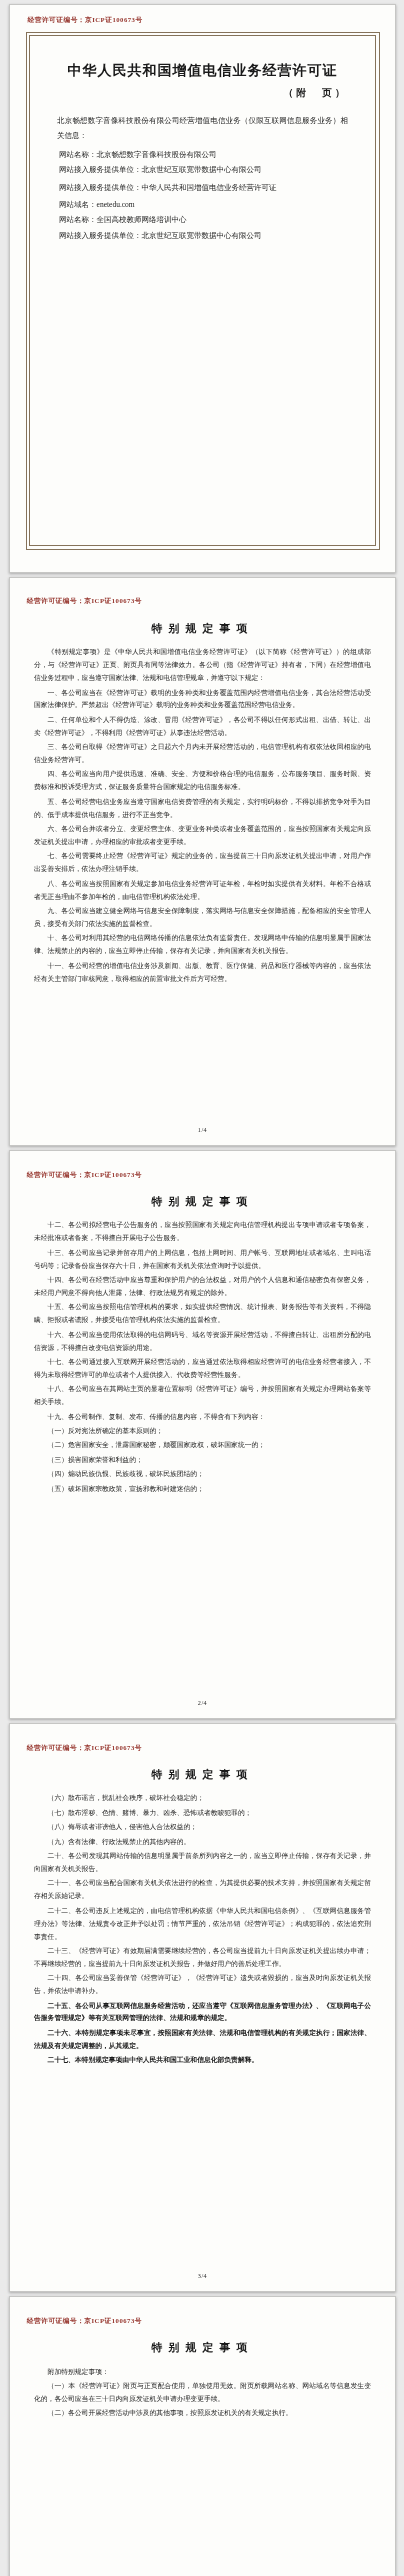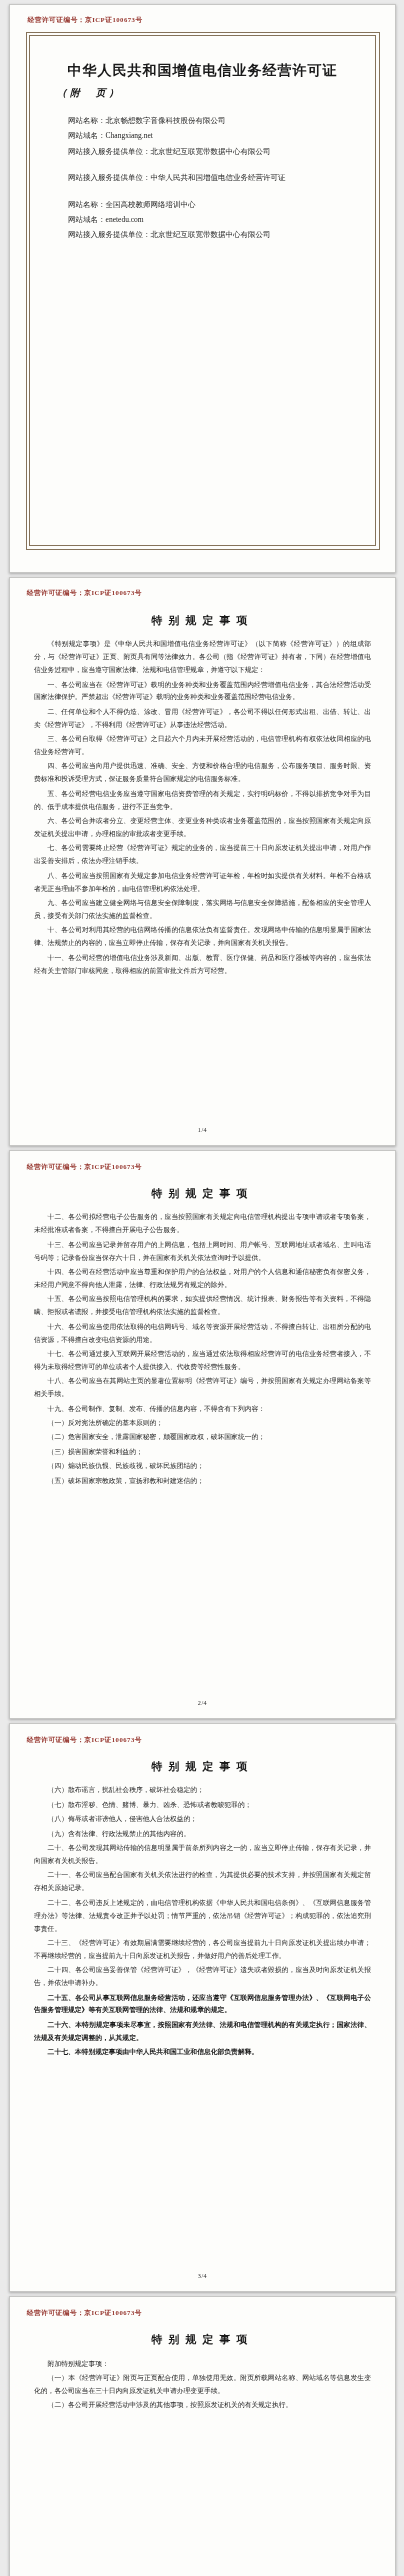--- a/index.html
+++ b/index.html
@@ -49,42 +49,41 @@
   }
   .cert-title {
     margin: 0;
     font-size: 14px;
     font-weight: bold;
     text-align: center;
     letter-spacing: 1px;
     line-height: 1.45;
   }
   .cert-subtitle {
-    text-align: left;
+    text-align: right;
     font-size: 9.8px;
     font-weight: bold;
     letter-spacing: 3.1px;
     margin: 5.2px 0 13.4px 0;
-    font-style: italic;
   }
   .cert-intro {
     font-size: 7.5px;
     line-height: 2.05;
     margin: 0 0 3.1px 0;
     text-align: justify;
   }
   .cert-line {
     font-size: 7.5px;
     line-height: 2.05;
     text-align: justify;
   }
   .cert-line .lbl { font-weight: normal; }
-  .website-entry { margin: 11px; }
+  .website-entry { margin: 2px; }
   
-  .prov-page { padding: 0 24px; }
+  .prov-page { padding: 8px 24px; }
   .prov-page .page-header { padding-left: 0; margin-left: -7.2px; }
   .prov-title {
     margin: 15.5px 0 10.3px 0;
     text-align: center;
     font-size: 10.8px;
     font-weight: bold;
     letter-spacing: 6.2px;
   }
   .prov-body { }
   .prov-para {
@@ -111,35 +110,35 @@
 <div class="stack">
 
   <section class="page cert-page">
     <div class="page-header">
       <span>经营许可证编号：</span><span>京ICP证100673号</span>
     </div>
     <div class="cert-frame-outer">
       <div class="cert-frame-inner">
         <h1 class="cert-title">中华人民共和国增值电信业务经营许可证</h1>
         <div class="cert-subtitle">（附　页）</div>
+        <p class="cert-intro">北京畅想数字音像科技股份有限公司经营增值电信业务（仅限互联网信息服务业务）相关信息：</p>
         <div class="cert-websites">
 
             <div class="website-entry">
               <div class="cert-line"><span class="lbl">网站名称：</span><span>北京畅想数字音像科技股份有限公司</span></div>
-              <div class="cert-line"><span class="lbl">网站域名：</span><span>Changxiang.net</span></div>
               <div class="cert-line"><span class="lbl">网站接入服务提供单位：</span><span>北京世纪互联宽带数据中心有限公司</span></div>
             </div>
 
             <div class="website-entry">
               <div class="cert-line"><span class="lbl">网站接入服务提供单位：</span><span>中华人民共和国增值电信业务经营许可证</span></div>
             </div>
 
             <div class="website-entry">
+              <div class="cert-line"><span class="lbl">网站域名：</span><span>enetedu.com</span></div>
               <div class="cert-line"><span class="lbl">网站名称：</span><span>全国高校教师网络培训中心</span></div>
-              <div class="cert-line"><span class="lbl">网站域名：</span><span>enetedu.com</span></div>
               <div class="cert-line"><span class="lbl">网站接入服务提供单位：</span><span>北京世纪互联宽带数据中心有限公司</span></div>
             </div>
           </div>
       </div>
     </div>
   </section>
 
   <section class="page prov-page">
     <div class="page-header">
       <span>经营许可证编号：</span><span>京ICP证100673号</span>

